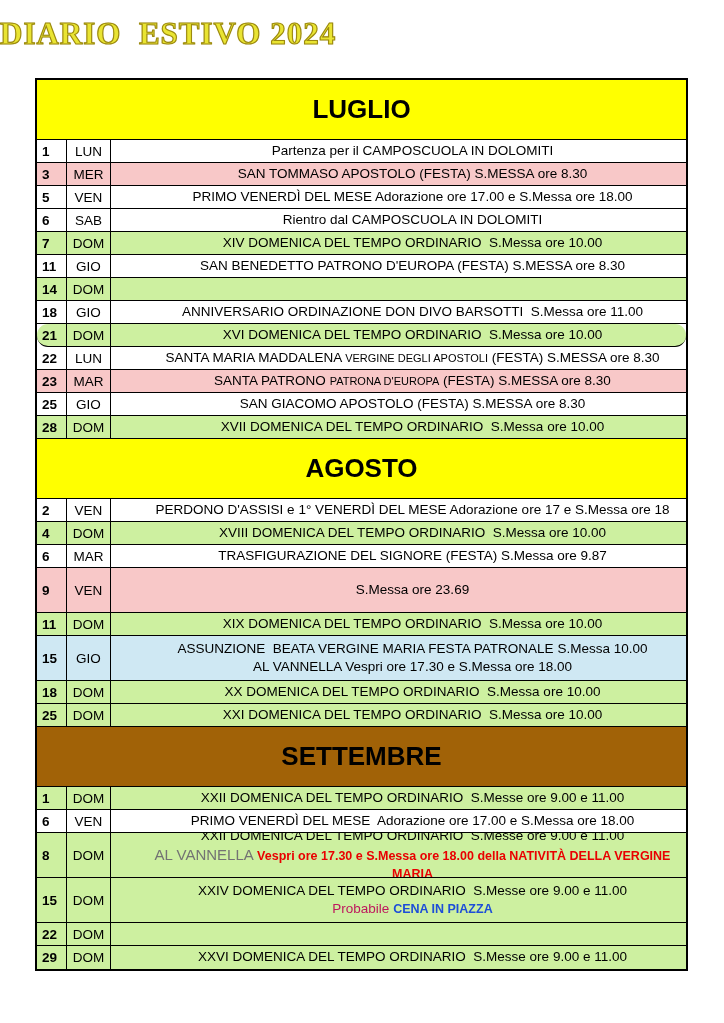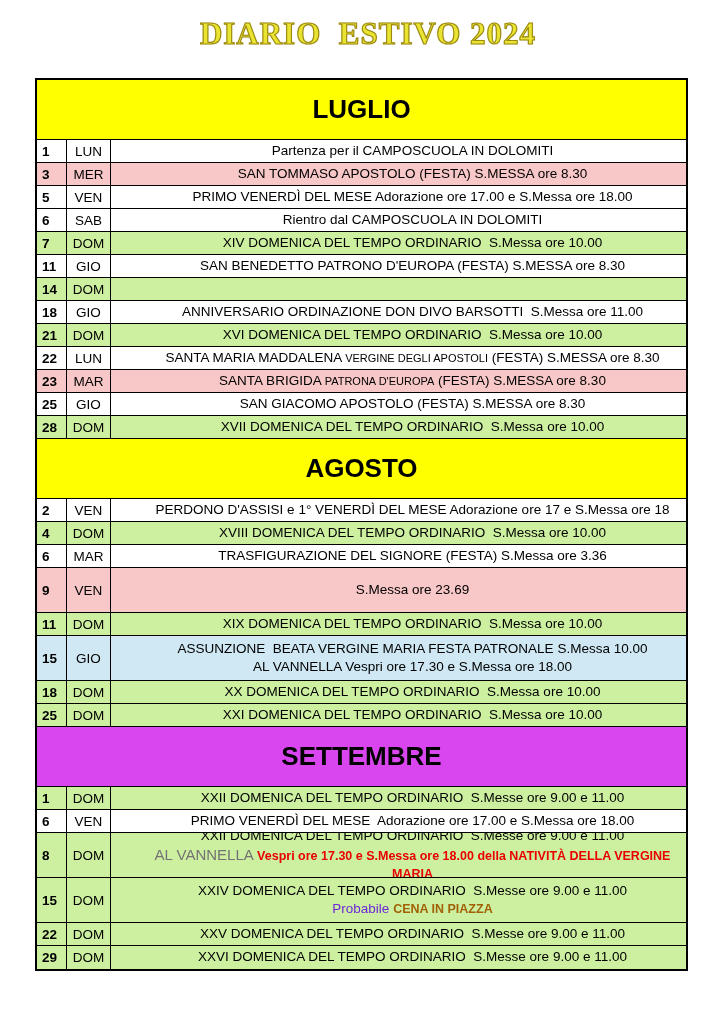--- a/index.html
+++ b/index.html
@@ -4,29 +4,27 @@
 <style>
   html,body{margin:0;padding:0;background:#ffffff;}
   body{
     width:724px;height:1023px;overflow:hidden;
     font-family:"Liberation Sans","DejaVu Sans",sans-serif;
     -webkit-font-smoothing:antialiased;
   }
   .page{padding-top:16px;}
   .title{
     margin:0 0 26px 0;
-    text-align:center;
     font-family:"Liberation Serif","DejaVu Serif",serif;
     font-weight:bold;
     font-size:31px;
     letter-spacing:1px;
     white-space:pre;
     -webkit-text-stroke:1.1px #9c8a10;
     text-shadow:0 0 1px #9c8a10;
-    padding-left:12px;
   }
   .calendar{
     margin-left:35px;
     width:653px;
     border:2px solid #000;
     box-sizing:border-box;
   }
   .month-header{
     height:60px;
     display:flex;align-items:center;justify-content:center;
@@ -113,39 +111,39 @@
         <div class="cell date">14</div>
         <div class="cell day">DOM</div>
       </div>
       <div class="cal-row" style="background: rgb(255, 255, 255);">
         <div class="cell date">18</div>
         <div class="cell day">GIO</div>
         <div class="cell event">
           <div class="event-line"><span class="seg-n">ANNIVERSARIO ORDINAZIONE DON DIVO BARSOTTI  S.Messa ore 11.00</span></div>
         </div>
       </div>
-      <div class="cal-row" style="background: rgb(205, 240, 160);">
+      <div class="cal-row" style="background: rgb(205, 240, 160); border-radius: 11px;">
         <div class="cell date">21</div>
         <div class="cell day">DOM</div>
         <div class="cell event">
           <div class="event-line"><span class="seg-n">XVI DOMENICA DEL TEMPO ORDINARIO  S.Messa ore 10.00</span></div>
         </div>
       </div>
       <div class="cal-row" style="background: rgb(255, 255, 255);">
         <div class="cell date">22</div>
         <div class="cell day">LUN</div>
         <div class="cell event">
           <div class="event-line"><span class="seg-n">SANTA MARIA MADDALENA </span><span class="seg-sm">VERGINE DEGLI APOSTOLI</span><span class="seg-n"> (FESTA) S.MESSA ore 8.30</span></div>
         </div>
       </div>
       <div class="cal-row" style="background: rgb(248, 200, 200);">
         <div class="cell date">23</div>
         <div class="cell day">MAR</div>
         <div class="cell event">
-          <div class="event-line"><span class="seg-n">SANTA BRIGIDA </span><span class="seg-sm">PATRONA D'EUROPA</span><span class="seg-n"> (FESTA) S.MESSA ore 8.30</span></div>
+          <div class="event-line"><span class="seg-n">SANTA PATRONO </span><span class="seg-sm">PATRONA D'EUROPA</span><span class="seg-n"> (FESTA) S.MESSA ore 8.30</span></div>
         </div>
       </div>
       <div class="cal-row" style="background: rgb(255, 255, 255);">
         <div class="cell date">25</div>
         <div class="cell day">GIO</div>
         <div class="cell event">
           <div class="event-line"><span class="seg-n">SAN GIACOMO APOSTOLO (FESTA) S.MESSA ore 8.30</span></div>
         </div>
       </div>
       <div class="cal-row" style="background: rgb(205, 240, 160);">
@@ -167,21 +165,21 @@
         <div class="cell date">4</div>
         <div class="cell day">DOM</div>
         <div class="cell event">
           <div class="event-line"><span class="seg-n">XVIII DOMENICA DEL TEMPO ORDINARIO  S.Messa ore 10.00</span></div>
         </div>
       </div>
       <div class="cal-row" style="background: rgb(255, 255, 255);">
         <div class="cell date">6</div>
         <div class="cell day">MAR</div>
         <div class="cell event">
-          <div class="event-line"><span class="seg-n">TRASFIGURAZIONE DEL SIGNORE (FESTA) S.Messa ore 3.36</span></div>
+          <div class="event-line"><span class="seg-n">TRASFIGURAZIONE DEL SIGNORE (FESTA) S.Messa ore 9.87</span></div>
         </div>
       </div>
       <div class="cal-row tall" style="background: rgb(248, 200, 200);">
         <div class="cell date">9</div>
         <div class="cell day">VEN</div>
         <div class="cell event">
           <div class="event-line"><span class="seg-n">S.Messa ore 23.69</span></div>
         </div>
       </div>
       <div class="cal-row" style="background: rgb(205, 240, 160);">
@@ -206,21 +204,21 @@
           <div class="event-line"><span class="seg-n">XX DOMENICA DEL TEMPO ORDINARIO  S.Messa ore 10.00</span></div>
         </div>
       </div>
       <div class="cal-row" style="background: rgb(205, 240, 160);">
         <div class="cell date">25</div>
         <div class="cell day">DOM</div>
         <div class="cell event">
           <div class="event-line"><span class="seg-n">XXI DOMENICA DEL TEMPO ORDINARIO  S.Messa ore 10.00</span></div>
         </div>
       </div>
-      <div class="month-header" style="background: #d946ef;">SETTEMBRE</div>
+      <div class="month-header" style="background: #a16207;">SETTEMBRE</div>
       <div class="cal-row" style="background: rgb(205, 240, 160);">
         <div class="cell date">1</div>
         <div class="cell day">DOM</div>
         <div class="cell event">
           <div class="event-line"><span class="seg-n">XXII DOMENICA DEL TEMPO ORDINARIO  S.Messe ore 9.00 e 11.00</span></div>
         </div>
       </div>
       <div class="cal-row" style="background: rgb(255, 255, 255);">
         <div class="cell date">6</div>
         <div class="cell day">VEN</div>
@@ -234,29 +232,26 @@
         <div class="cell event">
           <div class="event-line"><span class="seg-n">XXII DOMENICA DEL TEMPO ORDINARIO  S.Messe ore 9.00 e 11.00</span></div>
           <div class="event-line"><span class="seg-rl" style="color: #737373;">AL VANNELLA </span><span class="seg-rb" style="color: rgb(233, 0, 0);">Vespri ore 17.30 e S.Messa ore 18.00 della NATIVITÀ DELLA VERGINE MARIA</span></div>
         </div>
       </div>
       <div class="cal-row tall" style="background: rgb(205, 240, 160);">
         <div class="cell date">15</div>
         <div class="cell day">DOM</div>
         <div class="cell event">
           <div class="event-line"><span class="seg-n">XXIV DOMENICA DEL TEMPO ORDINARIO  S.Messe ore 9.00 e 11.00</span></div>
-          <div class="event-line"><span class="seg-rn" style="color: #6d28d9;">Probabile </span><span class="seg-rb" style="color: #a16207;">CENA IN PIAZZA</span></div>
+          <div class="event-line"><span class="seg-rn" style="color: #be185d;">Probabile </span><span class="seg-rb" style="color: #1d4ed8;">CENA IN PIAZZA</span></div>
         </div>
       </div>
       <div class="cal-row" style="background: rgb(205, 240, 160);">
         <div class="cell date">22</div>
         <div class="cell day">DOM</div>
-        <div class="cell event">
-          <div class="event-line"><span class="seg-n">XXV DOMENICA DEL TEMPO ORDINARIO  S.Messe ore 9.00 e 11.00</span></div>
-        </div>
       </div>
       <div class="cal-row" style="background: rgb(205, 240, 160);">
         <div class="cell date">29</div>
         <div class="cell day">DOM</div>
         <div class="cell event">
           <div class="event-line"><span class="seg-n">XXVI DOMENICA DEL TEMPO ORDINARIO  S.Messe ore 9.00 e 11.00</span></div>
         </div>
       </div>
     </div>
 </div>

